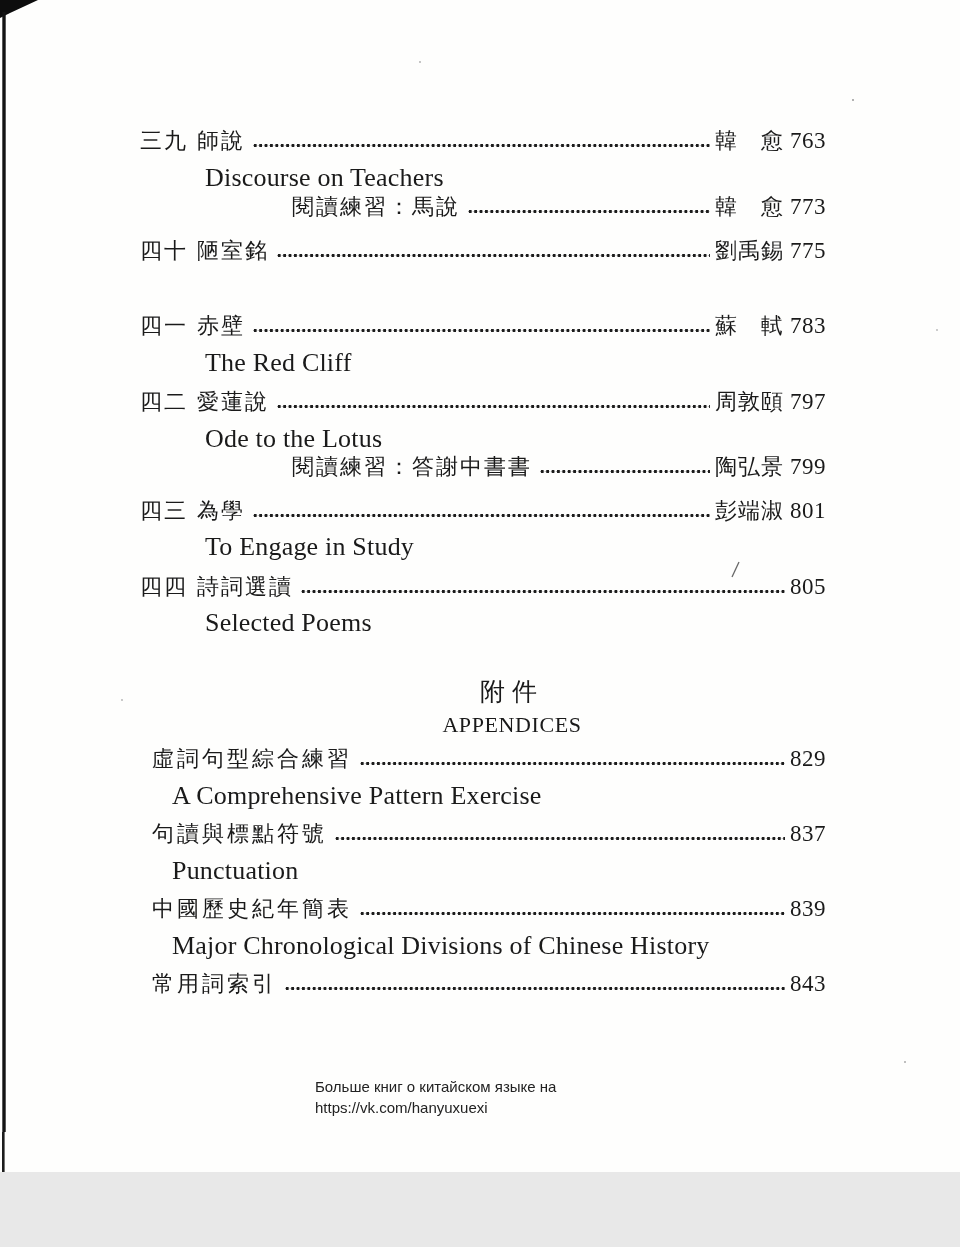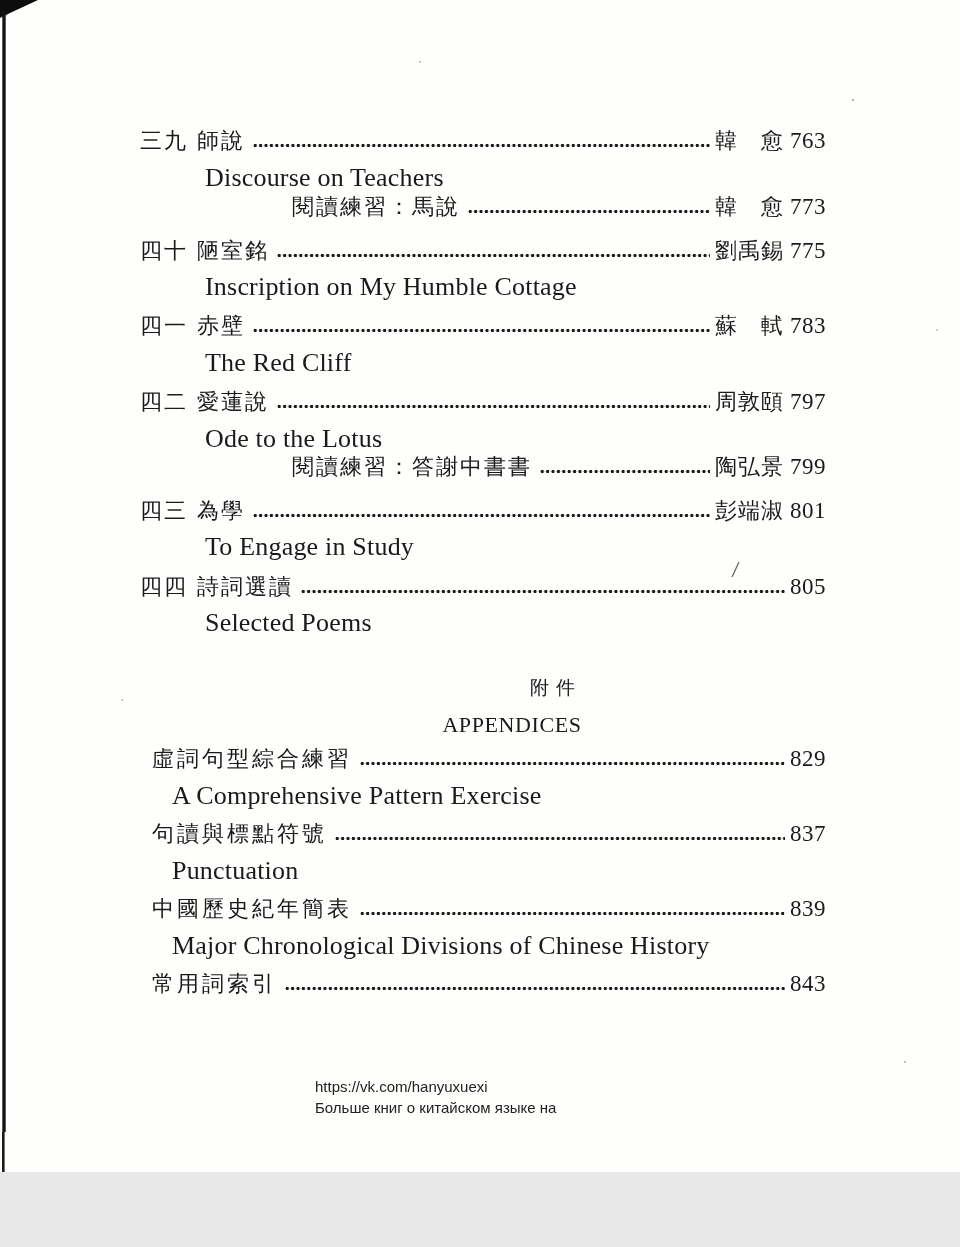--- a/index.html
+++ b/index.html
@@ -43,21 +43,21 @@
   .pagenum{font-size:23px;letter-spacing:0.5px;}
   .sub-en{
     position:absolute;left:205px;
     font-size:26px;line-height:24px;letter-spacing:0.2px;
   }
   .sub-en.appendix-sub{left:172px;}
   .center-head{
     position:absolute;left:512px;transform:translateX(-50%);
     white-space:nowrap;
   }
-  .head-zh{font-size:19px;letter-spacing:7px;margin-left:44px;}
+  .head-zh{font-size:25px;letter-spacing:7px;}
   .head-en{font-size:22px;letter-spacing:0.6px;}
   .watermark{
     position:absolute;left:315px;top:1076px;
     font-family:"Liberation Sans","DejaVu Sans",sans-serif;
     font-size:15px;line-height:21px;color:#222;
   }
 </style>
 </head>
 <body>
 
@@ -78,21 +78,20 @@
     <span class="pagenum">773</span>
   </div>
 
   <div class="row" style="top:238px">
     <span class="num">四十</span>
     <span class="zh-title">陋室銘</span>
     <span class="leader"></span>
     <span class="author">劉禹錫</span>
     <span class="pagenum">775</span>
   </div>
-  <div class="sub-en line" style="top:275px">Inscription on My Humble Cottage</div>
 
   <div class="row" style="top:313px">
     <span class="num">四一</span>
     <span class="zh-title">赤壁</span>
     <span class="leader"></span>
     <span class="author">蘇　軾</span>
     <span class="pagenum">783</span>
   </div>
   <div class="sub-en line" style="top:351px">The Red Cliff</div>
 
@@ -152,22 +151,22 @@
   </div>
   <div class="sub-en appendix-sub line" style="top:934px">Major Chronological Divisions of Chinese History</div>
 
   <div class="row appendix" style="top:971px">
     <span class="zh-title">常用詞索引</span>
     <span class="leader"></span>
     <span class="pagenum">843</span>
   </div>
 
   <div class="watermark">
+    <div>Больше книг о китайском языке на</div>
     <div>https://vk.com/hanyuxuexi</div>
-    <div>Больше книг о китайском языке на</div>
   </div>
 
   <svg class="artifacts" width="960" height="1247" viewBox="0 0 960 1247" xmlns="http://www.w3.org/2000/svg">
 
     <polygon points="0,0 38,0 10,13 0,18" fill="#0d0d0d"></polygon>
 
     <rect x="2.3" y="12" width="3.4" height="1120" fill="#141414"></rect>
     <rect x="2.0" y="1132" width="2.6" height="100" fill="#1c1c1c"></rect>
 
     <polygon points="0,1232 7,1232 36,1240 36,1243 0,1244" fill="#0d0d0d"></polygon>

